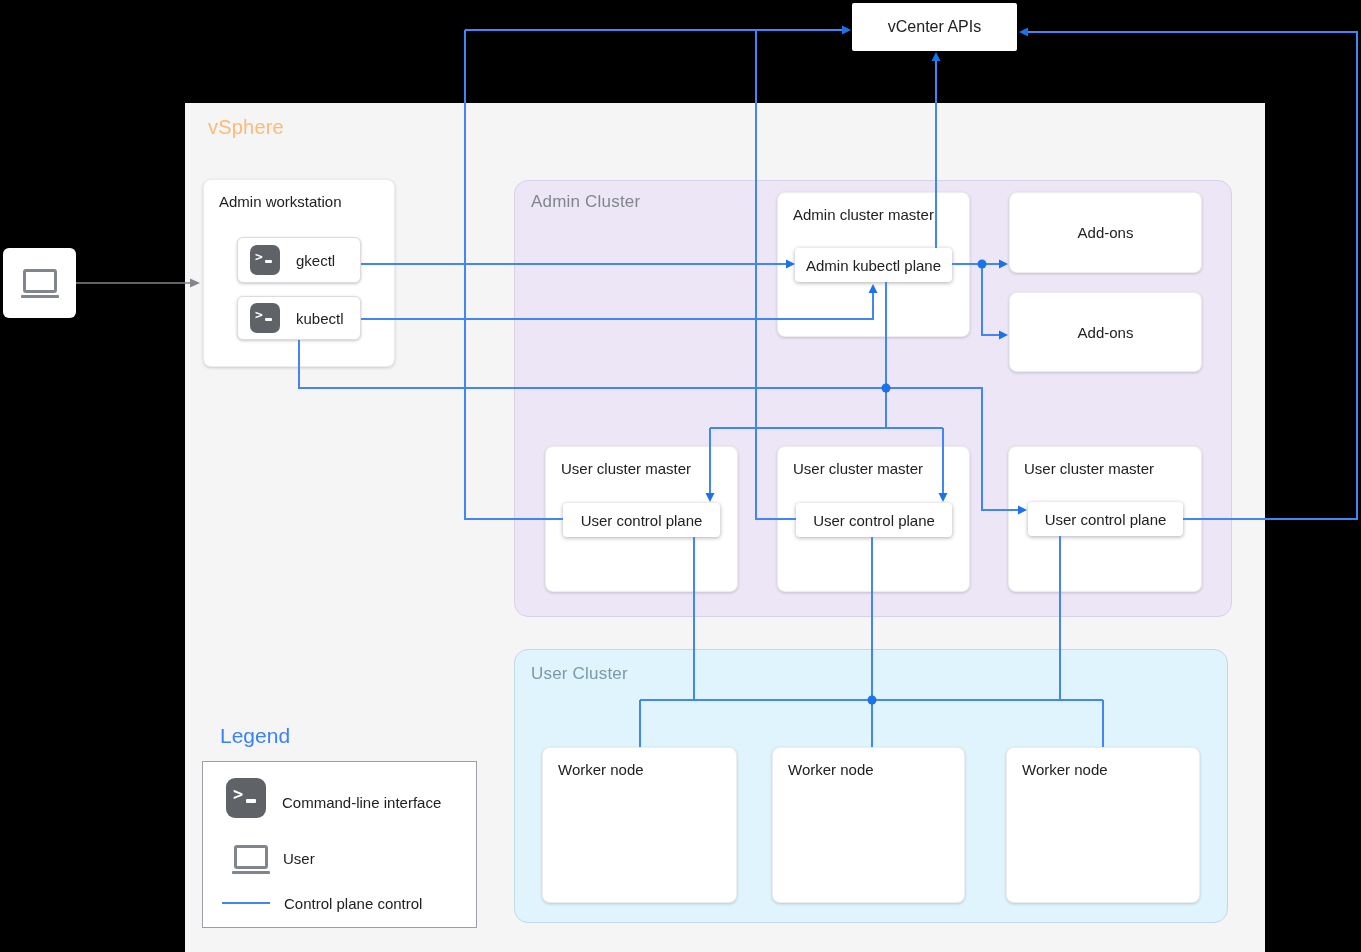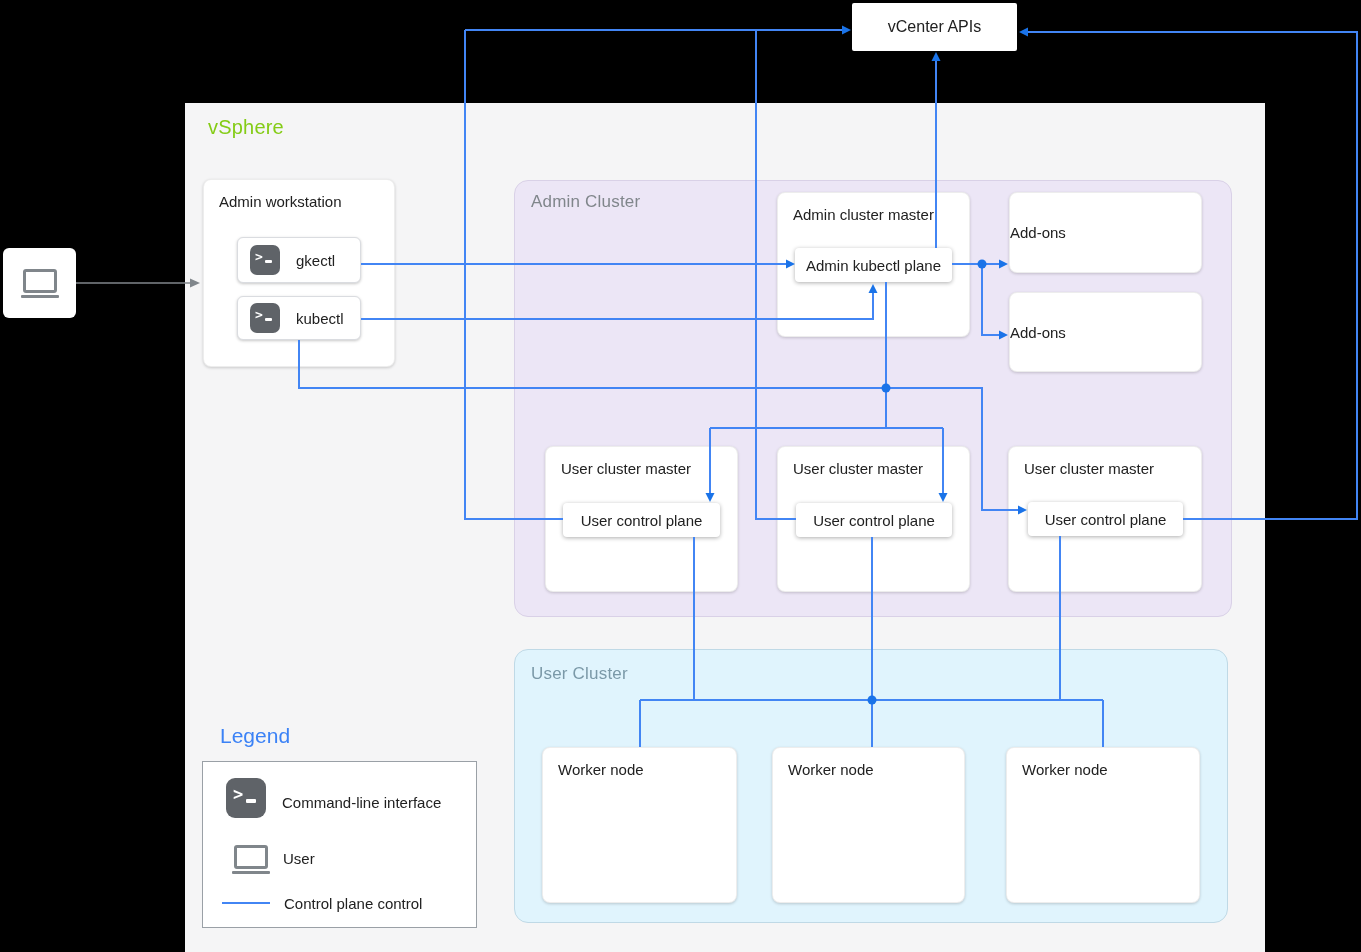--- a/index.html
+++ b/index.html
@@ -6,30 +6,30 @@
   .canvas{
     position:relative;width:1361px;height:952px;background:#000;overflow:hidden;
     font-family:"Liberation Sans",sans-serif;color:#212121;
   }
   
   .vsphere{position:absolute;left:185px;top:103px;width:1080px;height:849px;background:#f5f5f6;}
   .panel{position:absolute;border-radius:14px;}
   .admin-cluster{left:514px;top:180px;width:718px;height:437px;background:#ece6f6;border:1px solid #d9d1e7;box-sizing:border-box;}
   .user-cluster{left:514px;top:649px;width:714px;height:274px;background:#e0f4fd;border:1px solid #bfd9e6;box-sizing:border-box;}
   .panel-label{position:absolute;font-size:17px;letter-spacing:.2px;}
-  .vsphere-label{left:208px;top:116px;font-size:20px;color:#84cc16;}
+  .vsphere-label{left:208px;top:116px;font-size:20px;color:#fdba74;}
   .admin-cluster-label{left:531px;top:192px;color:#80868b;text-align:center;}
   .user-cluster-label{left:531px;top:664px;color:#7b99a8;}
   
   .node{
     position:absolute;background:#fff;border-radius:8px;box-sizing:border-box;
     border:1px solid rgba(0,0,0,.07);box-shadow:0 1px 3px rgba(0,0,0,.18);
   }
   .node-title{position:absolute;left:15px;top:13px;font-size:15px;color:#212121;white-space:nowrap;}
-  .center-text{display:flex;align-items:center;justify-content:flex-start;font-size:15px;color:#212121;}
+  .center-text{display:flex;align-items:center;justify-content:center;font-size:15px;color:#212121;}
   
   .chip{
     position:absolute;background:#fff;border-radius:4px;box-sizing:border-box;
     box-shadow:0 1px 4px rgba(0,0,0,.32);display:flex;align-items:center;justify-content:center;
     font-size:15px;color:#212121;white-space:nowrap;
   }
   .tool-chip{
     position:absolute;background:#fff;border:1px solid #dadce0;border-radius:6px;box-sizing:border-box;
     box-shadow:0 1px 3px rgba(0,0,0,.22);display:flex;align-items:center;gap:16px;padding-left:12px;
     font-size:15px;color:#212121;

